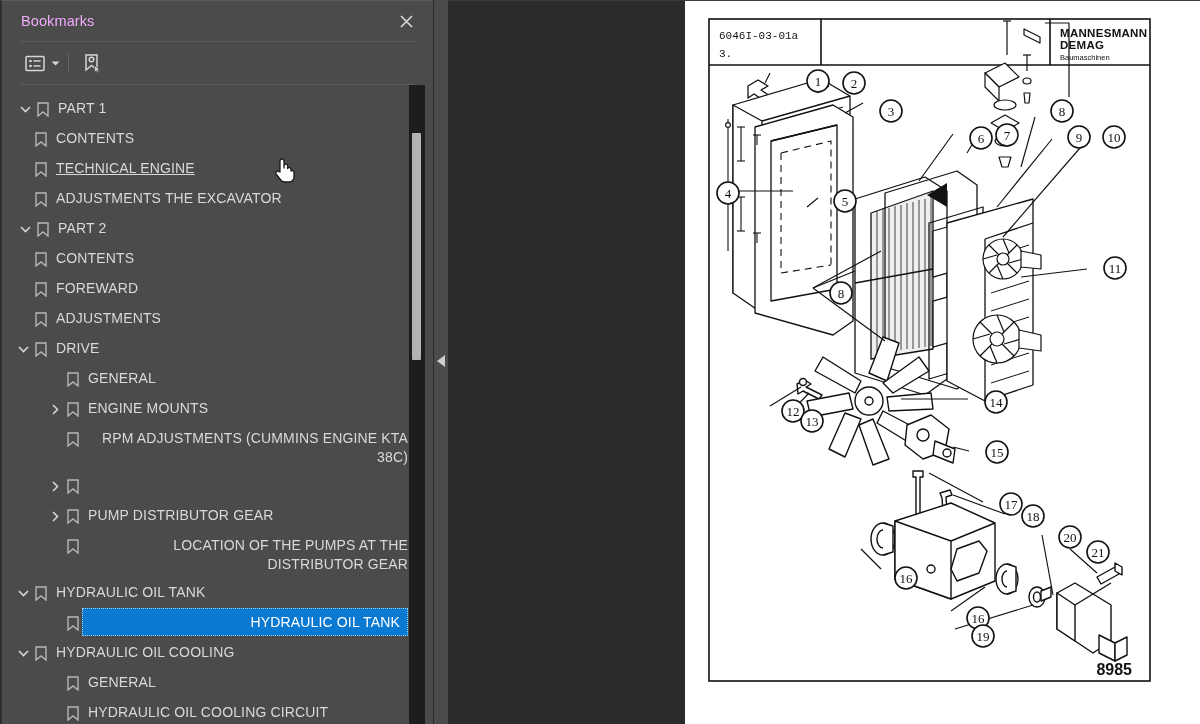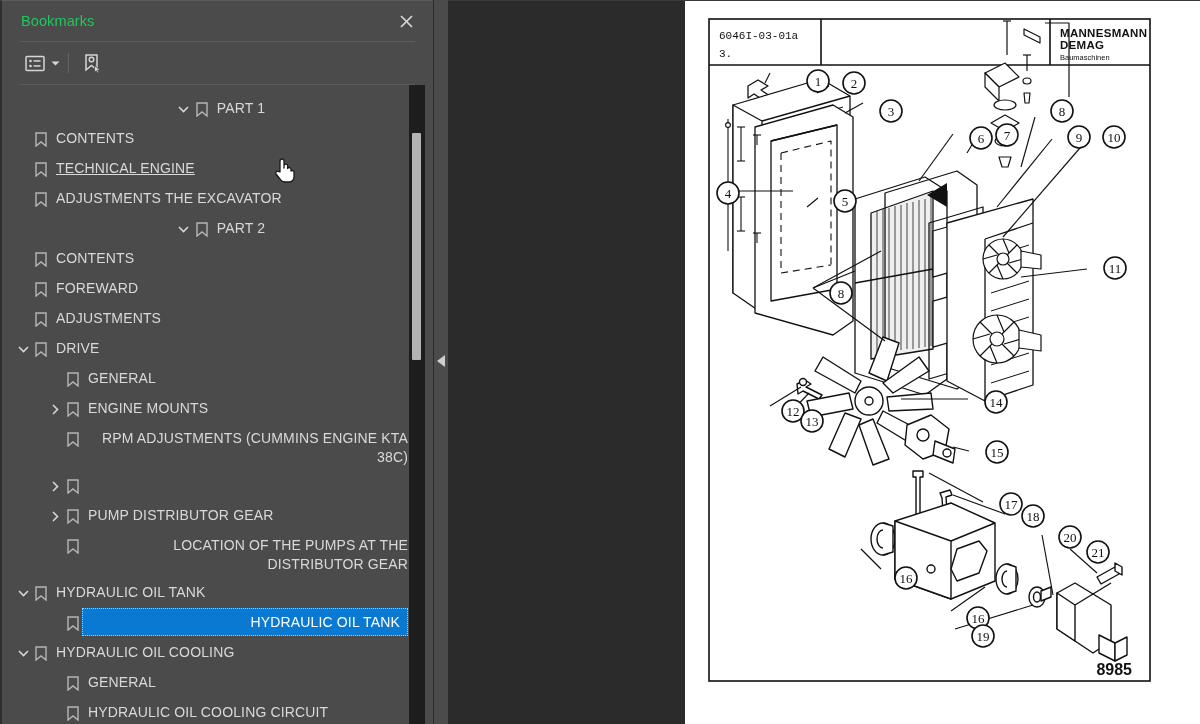--- a/index.html
+++ b/index.html
@@ -21,21 +21,21 @@
     border-top: 1px solid #5a5a5a;
     display: flex; flex-direction: column;
   }
   .panel-header {
     height: 40px; flex: 0 0 40px;
     display: flex; align-items: center;
     padding: 0 14px 0 19px;
     position: relative;
   }
   .panel-title {
-    font-size: 14.5px; color: #22c55e; letter-spacing: .1px;
+    font-size: 14.5px; color: #f0abfc; letter-spacing: .1px;
   }
   .close-btn {
     position: absolute; right: 16px; top: 9px;
     width: 22px; height: 22px;
     display: flex; align-items: center; justify-content: center;
     cursor: pointer;
   }
   .close-btn svg { display: block; }
 
   .header-rule {
@@ -92,21 +92,21 @@
   .bm-label.hovered { text-decoration: underline; }
   .tree-row.selected .bm-label {
     background: #0a79d1; color: #ffffff;
     outline: 1px dotted #9fd0f5;
     outline-offset: -1px;
     padding-left: 7px; padding-right: 8px;
     width: 326px; max-width: 326px;
   }
 
   
-  .lvl0 { padding-left: 29px; justify-content: center; }
+  .lvl0 { padding-left: 14px; }
   .lvl1 { }
   .lvl2 { padding-left: 44px; text-align: right; }
 
   
   .sb-track {
     position: absolute; right: 8px; top: 0; width: 16px; bottom: 0;
     background: #1d1d1d;
   }
   .sb-thumb {
     position: absolute; left: 3px; width: 9px;

